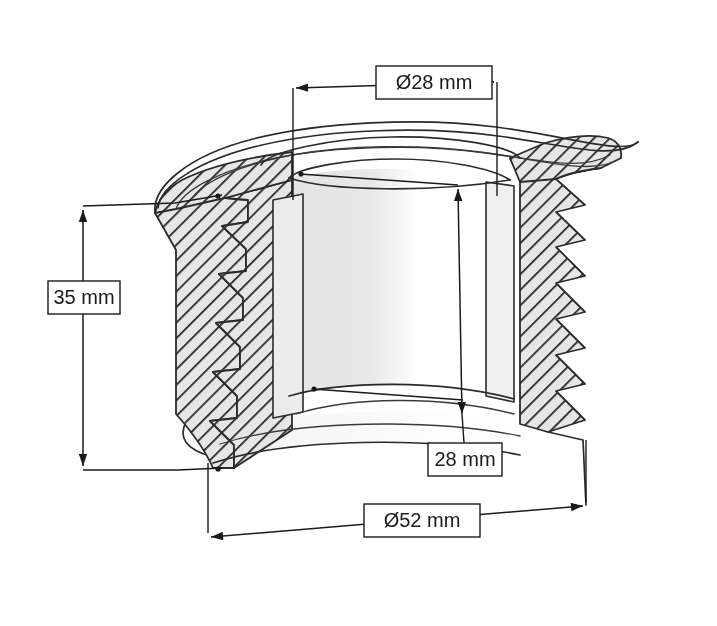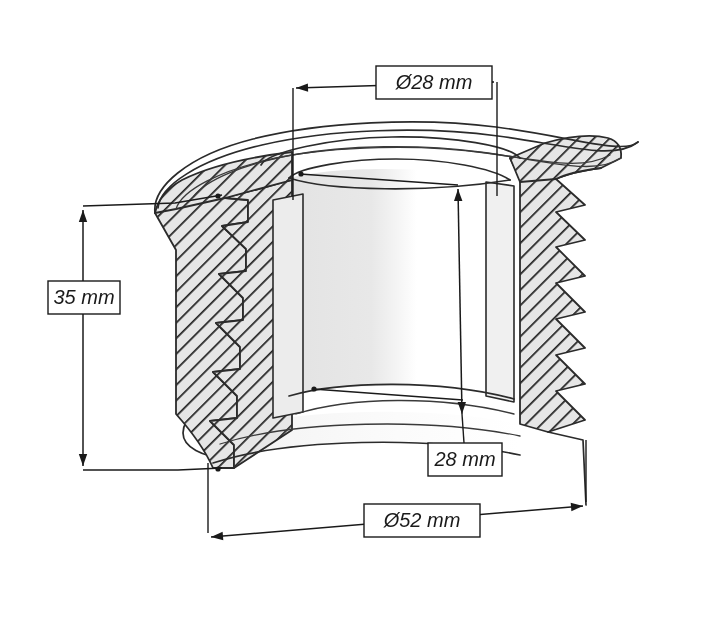--- a/index.html
+++ b/index.html
@@ -12,21 +12,20 @@
     width: 717px;
     height: 626px;
     overflow: hidden;
     font-family: "Liberation Sans", sans-serif;
   }
   #drawing-root {
     position: relative;
     width: 698px;
     height: 626px;
     background: #22c55e;
-    font-style: italic;
   }
   svg#technical-drawing {
     display: block;
     width: 717px;
     height: 626px;
   }
   .dim-label-text {
     font-family: "Liberation Sans", sans-serif;
     font-size: 20px;
     fill: #1a1a1a;

